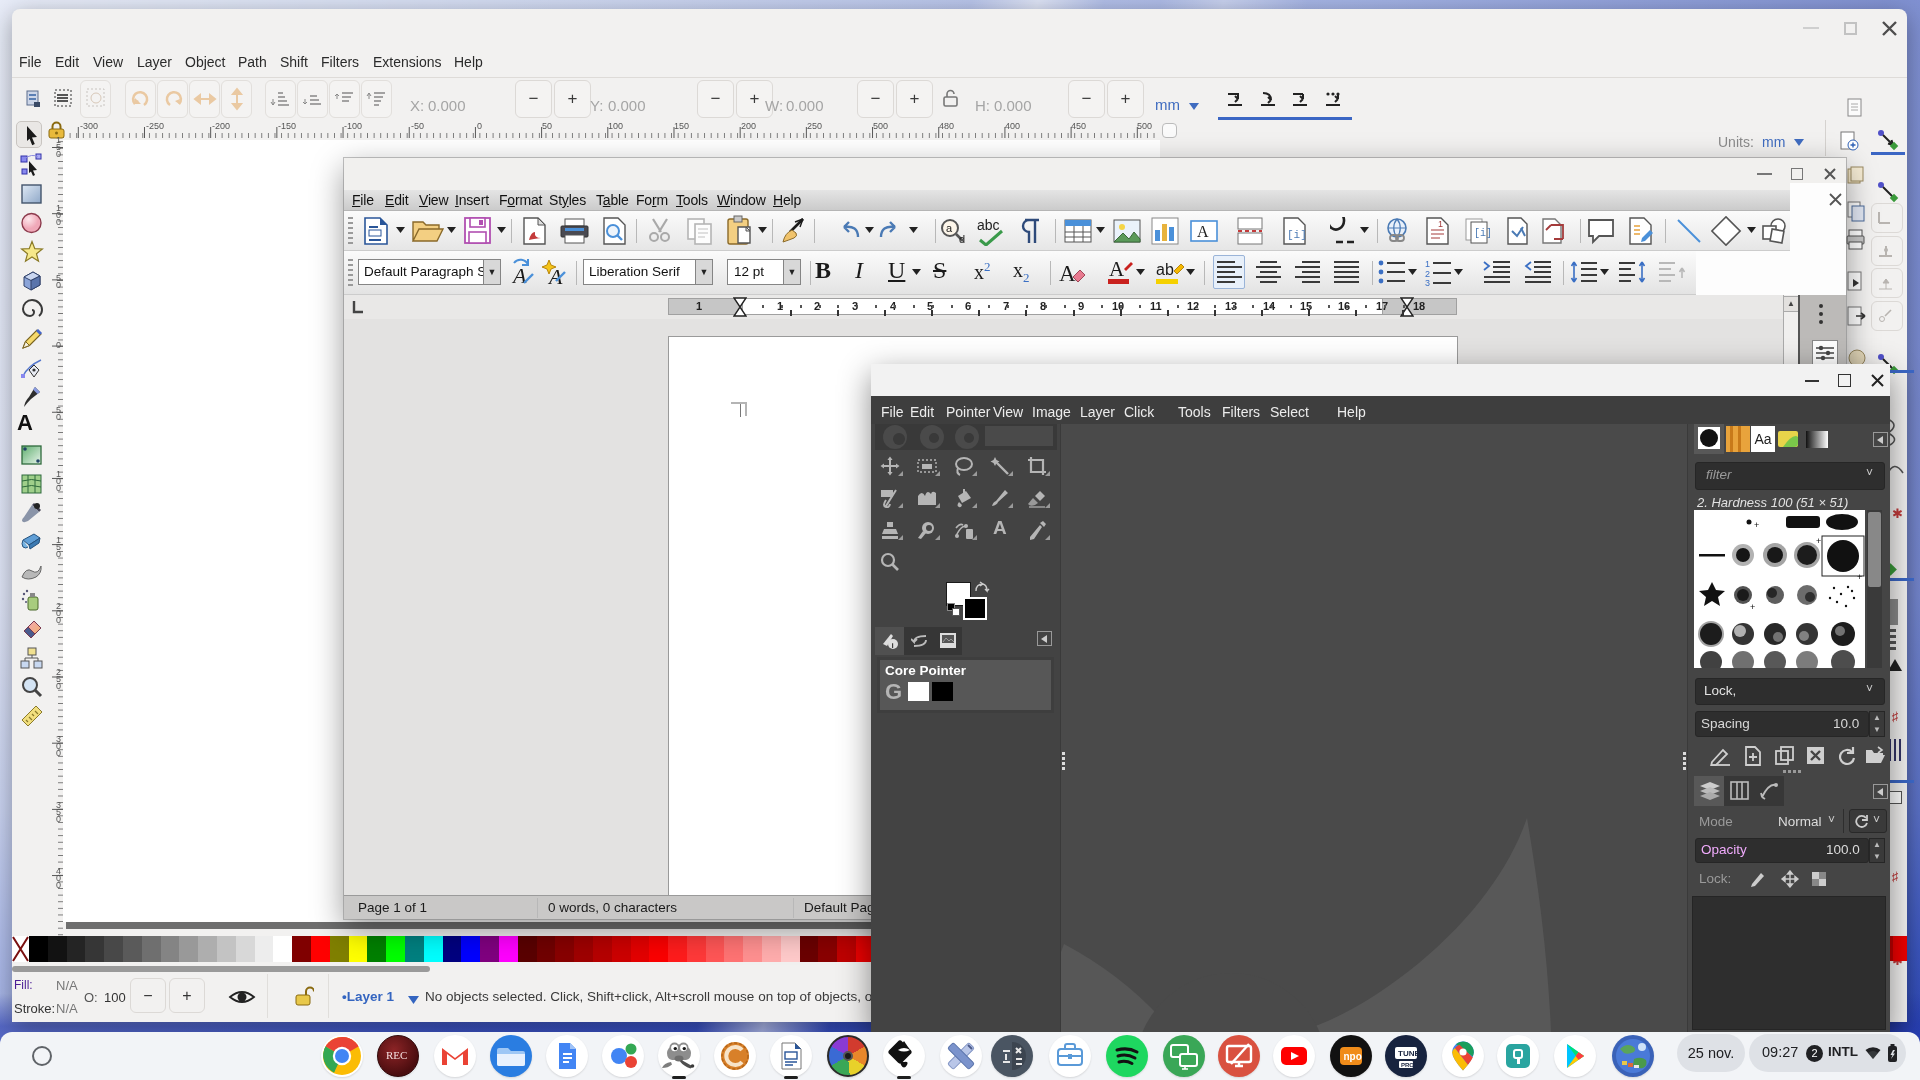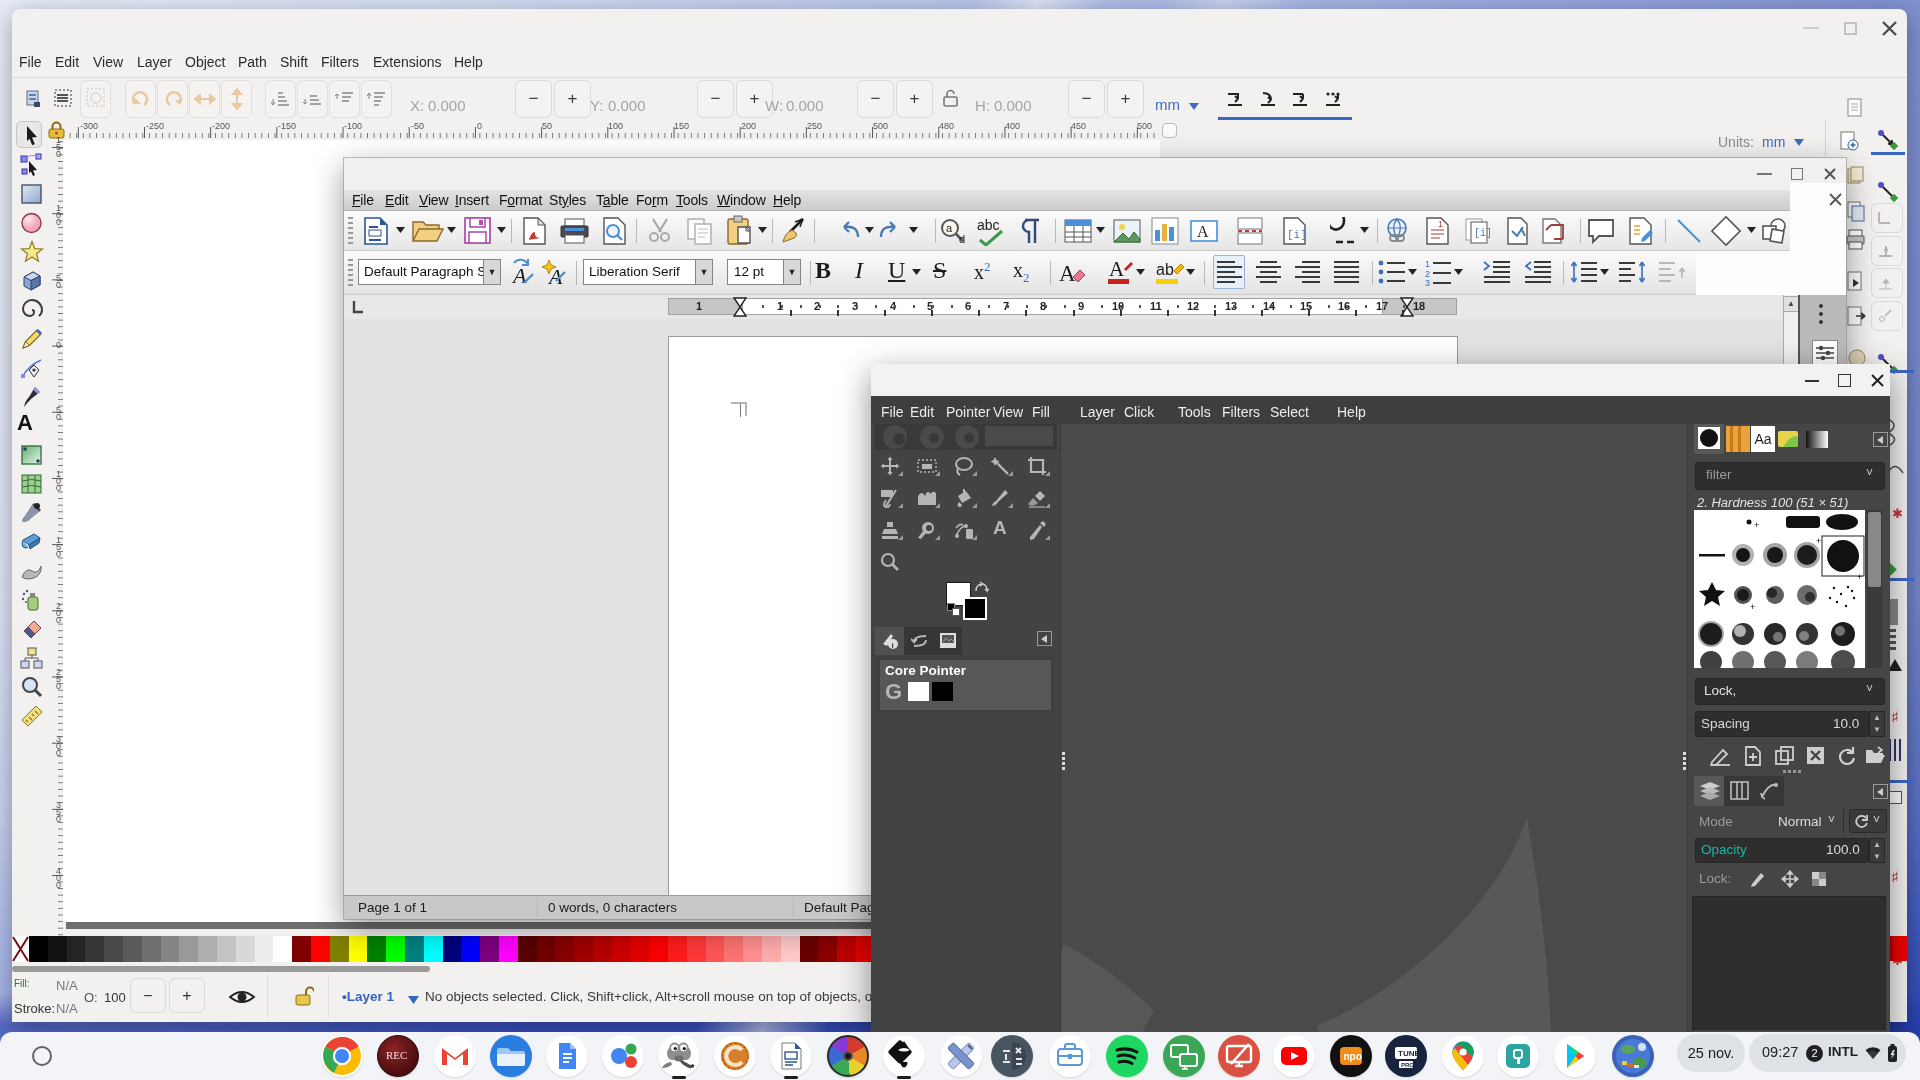--- a/index.html
+++ b/index.html
@@ -423,21 +423,21 @@
   <div id="inkbottom">
     <div class="abs" style="left:54px;top:913px;width:1802px;height:7px;background:#cfcecd"></div>
     <div class="abs" style="left:54px;top:913px;width:900px;height:7px;background:#6e6e6e"></div>
     <div class="abs" style="left:0px;top:927px;width:1895px;height:25px;background:repeating-linear-gradient(90deg,#6b0000 0 19px,#8a0000 19px 38px,#c00000 38px 57px,#f00000 57px 76px)"></div>
     <div class="abs" style="left:0px;top:927px;height:26px;white-space:nowrap;font-size:0">
       <span class="sw" style="width:17px;background:#fff;position:relative"><svg width="17" height="26">
             <path d="M1 1 L16 25 M16 1 L1 25" stroke="#7a1010" stroke-width="2"></path>
           </svg></span><span class="sw" style="background:#000"></span><span class="sw" style="background:#121212"></span><span class="sw" style="background:#242424"></span><span class="sw" style="background:#363636"></span><span class="sw" style="background:#484848"></span><span class="sw" style="background:#5a5a5a"></span><span class="sw" style="background:#6f6f6f"></span><span class="sw" style="background:#848484"></span><span class="sw" style="background:#999"></span><span class="sw" style="background:#aeaeae"></span><span class="sw" style="background:#c3c3c3"></span><span class="sw" style="background:#d8d8d8"></span><span class="sw" style="background:#ededed"></span><span class="sw" style="background:#fff"></span><span class="sw" style="background:#800000"></span><span class="sw" style="background:#f00"></span><span class="sw" style="background:#808000"></span><span class="sw" style="background:#ff0"></span><span class="sw" style="background:#008000"></span><span class="sw" style="background:#0f0"></span><span class="sw" style="background:#008080"></span><span class="sw" style="background:#0ff"></span><span class="sw" style="background:#000080"></span><span class="sw" style="background:#00f"></span><span class="sw" style="background:#800080"></span><span class="sw" style="background:#f0f"></span><span class="sw" style="background:#5a0000"></span><span class="sw" style="background:#710000"></span><span class="sw" style="background:#880000"></span><span class="sw" style="background:#9f0000"></span><span class="sw" style="background:#b60000"></span><span class="sw" style="background:#cd0000"></span><span class="sw" style="background:#e40000"></span><span class="sw" style="background:#fb0000"></span><span class="sw" style="background:#ff1c1c"></span><span class="sw" style="background:#ff3939"></span><span class="sw" style="background:#ff5656"></span><span class="sw" style="background:#ff7373"></span><span class="sw" style="background:#ff9090"></span><span class="sw" style="background:#ffadad"></span><span class="sw" style="background:#ffcaca"></span><span class="sw" style="background:#6b0000"></span><span class="sw" style="background:#8a0000"></span><span class="sw" style="background:#c00000"></span><span class="sw" style="background:#f00000"></span>
     </div>
     <div class="abs" style="left:0px;top:957px;width:418px;height:6px;background:#9a9a9a;border-radius:3px"></div>
-    <div class="abs" style="left:2px;top:969px;font-size:10px;color:#15803d">Fill:</div>
+    <div class="abs" style="left:2px;top:969px;font-size:12px;color:#4c1d95">Fill:</div>
     <div class="abs" style="left:44px;top:969px;font-size:13px;color:#777">N/A</div>
     <div class="abs" style="left:2px;top:992px;font-size:13px;color:#333">Stroke:</div>
     <div class="abs" style="left:44px;top:992px;font-size:13px;color:#777">N/A</div>
     <div class="abs" style="left:72px;top:981px;font-size:13px;color:#555">O:</div>
     <div class="abs" style="left:92px;top:981px;font-size:13px;color:#333">100</div>
     <div class="abs" style="left:118px;top:969px;width:36px;height:35px;border:1px solid #dcd9d6;border-radius:6px;text-align:center;line-height:33px;font-size:16px;color:#333">−</div>
     <div class="abs" style="left:157px;top:969px;width:36px;height:35px;border:1px solid #dcd9d6;border-radius:6px;text-align:center;line-height:33px;font-size:16px;color:#333">+</div>
     <svg class="abs" style="left:216px;top:977px" width="28" height="22">
         <path d="M2 11 Q14 1 26 11 Q14 21 2 11 Z" fill="none" stroke="#222" stroke-width="1.8"></path>
         <circle cx="14" cy="11" r="4.5" fill="#222"></circle>
@@ -843,21 +843,21 @@
   <div class="abs" style="left:934px;top:16px;width:14px;height:2px;background:#333"></div>
   <div class="abs" style="left:967px;top:10px;width:13px;height:13px;border:1.5px solid #333"></div>
   <svg class="abs" style="left:999px;top:9px" width="15" height="15">
       <path d="M2 2 L13 13 M13 2 L2 13" stroke="#222" stroke-width="2"></path>
     </svg>
   <div class="abs" style="left:0;top:32px;width:1019px;height:28px;background:#3e3e3e"></div>
   <span class="g-mi" style="left:10px;top:34px">File</span>
   <span class="g-mi" style="left:39px;top:34px">Edit</span>
   <span class="g-mi" style="left:75px;top:34px">Pointer</span>
   <span class="g-mi" style="left:122px;top:34px">View</span>
-  <span class="g-mi" style="left:161px;top:34px">Fill</span>
+  <span class="g-mi" style="left:161px;top:34px">Image</span>
   <span class="g-mi" style="left:209px;top:34px">Layer</span>
   <span class="g-mi" style="left:253px;top:34px">Click</span>
   <span class="g-mi" style="left:307px;top:34px">Tools</span>
   <span class="g-mi" style="left:351px;top:34px">Filters</span>
   <span class="g-mi" style="left:399px;top:34px">Select</span>
   <span class="g-mi" style="left:466px;top:34px">Help</span>
   <div id="gleft" class="abs" style="left:0;top:60px;width:189px;height:608px;background:#434343">
     <div class="abs" style="left:4px;top:0;width:182px;height:26px;background:#393939;overflow:hidden">
       <svg width="182" height="26">
           <circle cx="20" cy="13" r="12" fill="#4a4a4a"></circle>
@@ -1014,21 +1014,21 @@
             <stop offset="1" stop-color="#fff"></stop>
           </linearGradient>
         </defs>
         <rect x="1" y="4" width="22" height="17" fill="url(#grtab)"></rect>
       </svg>
     <div class="abs" style="left:185px;top:8px;width:15px;height:15px;border:1px solid #999">
         <div style="width:0;height:0;border-top:4px solid transparent;border-bottom:4px solid transparent;border-right:6px solid #ccc;margin:2.5px 0 0 3px"></div>
       </div>
 
     <div class="gdark" style="left:7px;top:38px;width:190px;height:28px"></div>
-    <span class="abs" style="left:18px;top:43px;font-size:13.5px;color:#9a9a9a">filter</span>
+    <span class="abs" style="left:18px;top:43px;font-size:13.5px;font-style:italic;color:#9a9a9a">filter</span>
     <span class="abs" style="left:178px;top:42px;color:#ccc;font-size:12px">˅</span>
     <span class="abs" style="left:9px;top:71px;font-size:13px;font-style:italic;color:#e2e2e2">2. Hardness 100 (51 × 51)</span>
 
     <div class="abs" style="left:6px;top:86px;width:171px;height:158px;background:#fff">
       <svg width="171" height="158">
         <circle cx="55" cy="12" r="2.5" fill="#111"></circle>
         <rect x="92" y="6" width="34" height="12" rx="3" fill="#111"></rect>
         <ellipse cx="148" cy="12" rx="16" ry="8" fill="#111"></ellipse>
         <rect x="5" y="44" width="26" height="2.5" fill="#111"></rect>
         <circle cx="49" cy="45" r="7" fill="#111" opacity=".97"></circle>
@@ -1140,21 +1140,21 @@
     <span class="abs" style="left:140px;top:389px;color:#ccc;font-size:12px">˅</span>
     <div class="abs" style="left:155px;top:385px;width:1px;height:24px;background:#2e2e2e"></div>
     <div class="abs" style="left:161px;top:385px;width:38px;height:24px;background:#3a3a3a;border:1px solid #292929;border-radius:3px"></div>
     <svg class="abs" style="left:165px;top:390px" width="16" height="14">
         <path d="M13 4 a5.5 5.5 0 1 0 1 5" fill="none" stroke="#ccc" stroke-width="1.8"></path>
         <path d="M14 1 v5 h-5" fill="none" stroke="#ccc" stroke-width="1.8"></path>
       </svg>
     <span class="abs" style="left:185px;top:389px;color:#ccc;font-size:12px">˅</span>
 
     <div class="gdark" style="left:7px;top:414px;width:174px;height:25px"></div>
-    <span class="abs" style="left:13px;top:418px;font-size:13.5px;color:#14b8a6">Opacity</span>
+    <span class="abs" style="left:13px;top:418px;font-size:13.5px;color:#f0abfc">Opacity</span>
     <span class="abs" style="left:138px;top:418px;font-size:13.5px;color:#dcdcdc">100.0</span>
     <div class="abs" style="left:181px;top:414px;width:16px;height:25px;background:#3a3a3a;border:1px solid #262626;color:#bbb;font-size:8px;text-align:center;line-height:11.5px">▲<br>▼</div>
 
     <span class="abs" style="left:11px;top:447px;font-size:13.5px;color:#9a9a9a">Lock:</span>
     <svg class="abs" style="left:62px;top:446px" width="20" height="18">
         <path d="M2 14 L11 3 l3 3 L5 16 l-4 1 Z" fill="#ccc"></path>
       </svg>
     <svg class="abs" style="left:92px;top:446px" width="20" height="18">
         <path d="M10 1 v16 M2 9 h16 M10 1 l-2.5 3 h5 Z M10 17 l-2.5 -3 h5 Z M2 9 l3 -2.5 v5 Z M18 9 l-3 -2.5 v5 Z" stroke="#ccc" fill="#ccc" stroke-width="1.4"></path>
       </svg>

